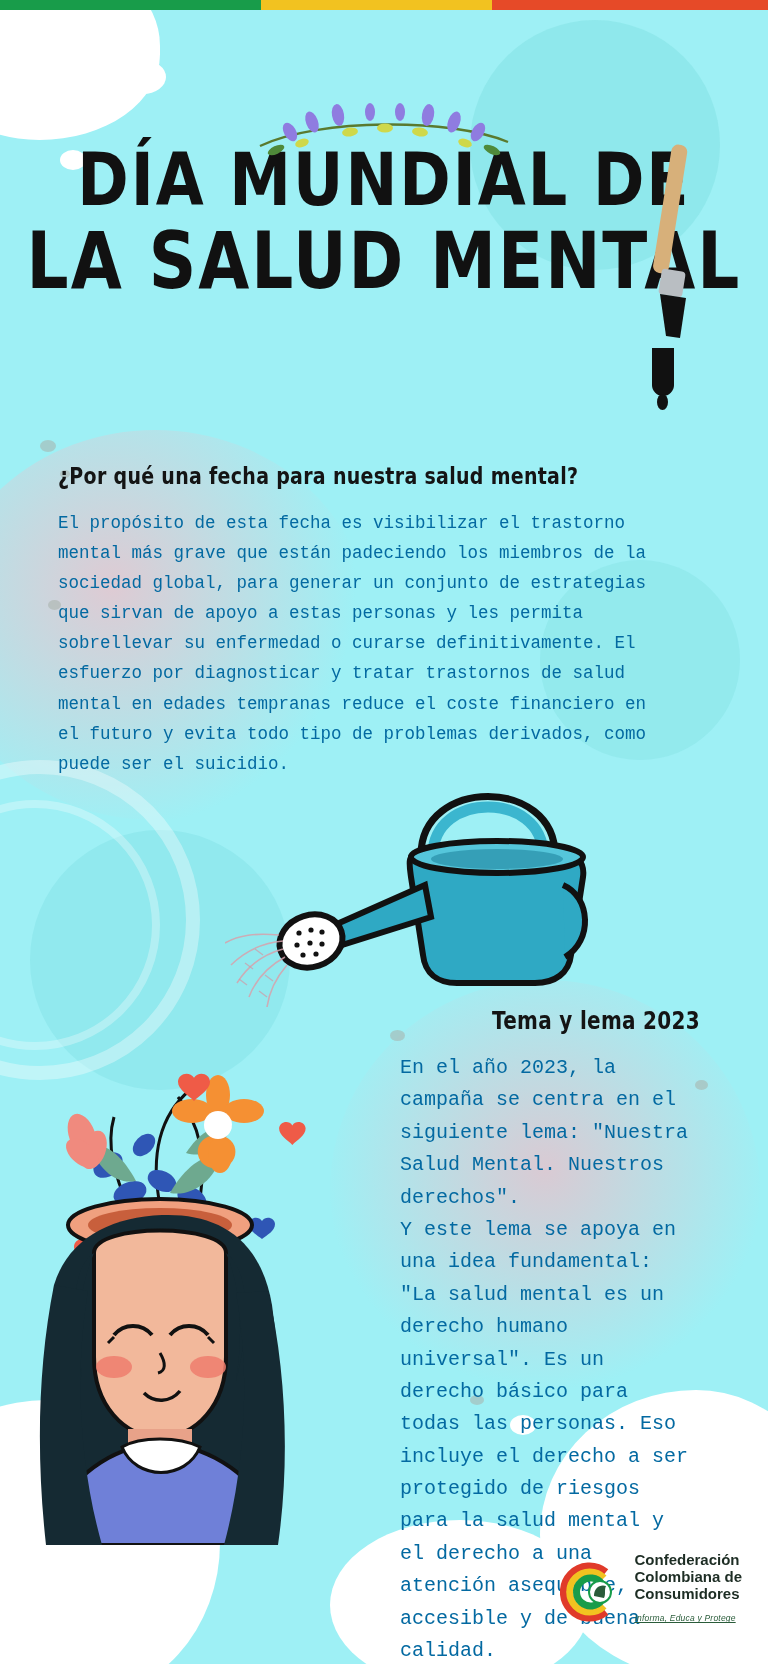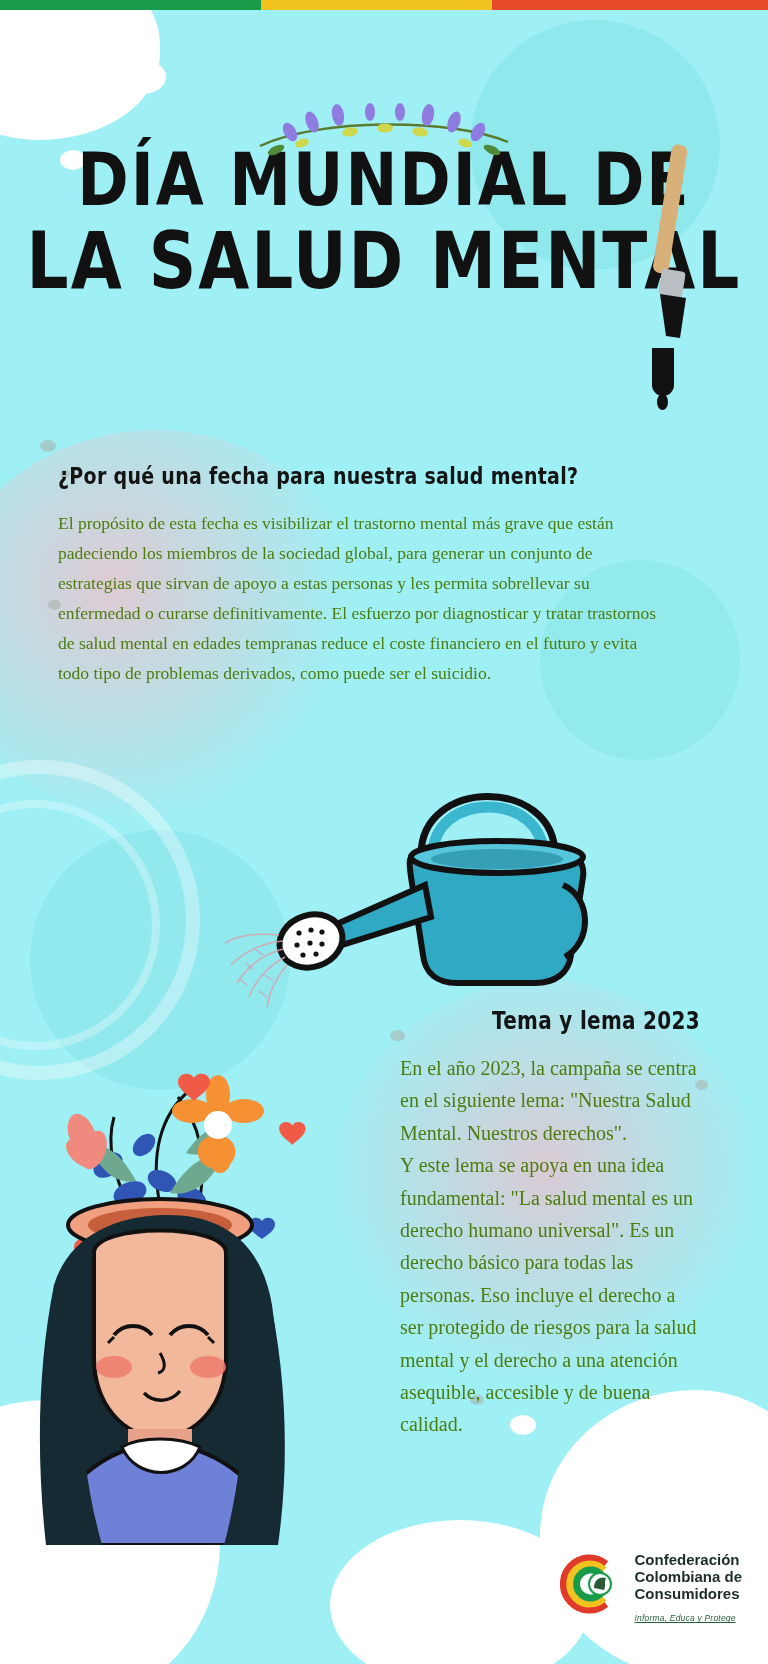--- a/index.html
+++ b/index.html
@@ -138,24 +138,24 @@
     font-family: "DejaVu Sans", sans-serif;
     font-weight: 700;
     font-size: 19px;
     letter-spacing: .3px;
     color: #141414;
     transform: scaleY(1.22);
     transform-origin: left center;
     margin-bottom: 22px;
   }
   .body-text {
-    font-family: Liberation Serif, serif;
+    font-family: Liberation Mono, monospace;
     font-size: 17.5px;
     line-height: 1.72;
-    color: #4d7c0f;
+    color: #0369a1;
   }
 
   
   .sec2 {
     position: absolute; top: 1008px; left: 400px; width: 300px; z-index: 15;
   }
   .sec2 .sec-heading {
     font-size: 20px;
     text-align: right;
     transform-origin: right center;
@@ -165,21 +165,21 @@
 
   
   .can { position: absolute; top: 735px; left: 225px; z-index: 16; }
 
   
   .woman { position: absolute; top: 985px; left: 10px; z-index: 17; }
 
   
   .logo {
     position: absolute; right: 26px; bottom: 40px; z-index: 25;
-    display: flex; align-items: flex-start; gap: 10px;
+    display: flex; align-items: flex-end; gap: 10px;
   }
   .logo-text { line-height: 1.12; }
   .logo-text .lt {
     font-family: "Liberation Sans", sans-serif;
     font-size: 15px; font-weight: 600; color: #1d2d24; display: block;
   }
   .logo-tag {
     display: block; font-size: 8.5px; font-style: italic;
     color: #2a5c3a; margin-top: 12px; letter-spacing: .2px; text-decoration: underline;
   }

